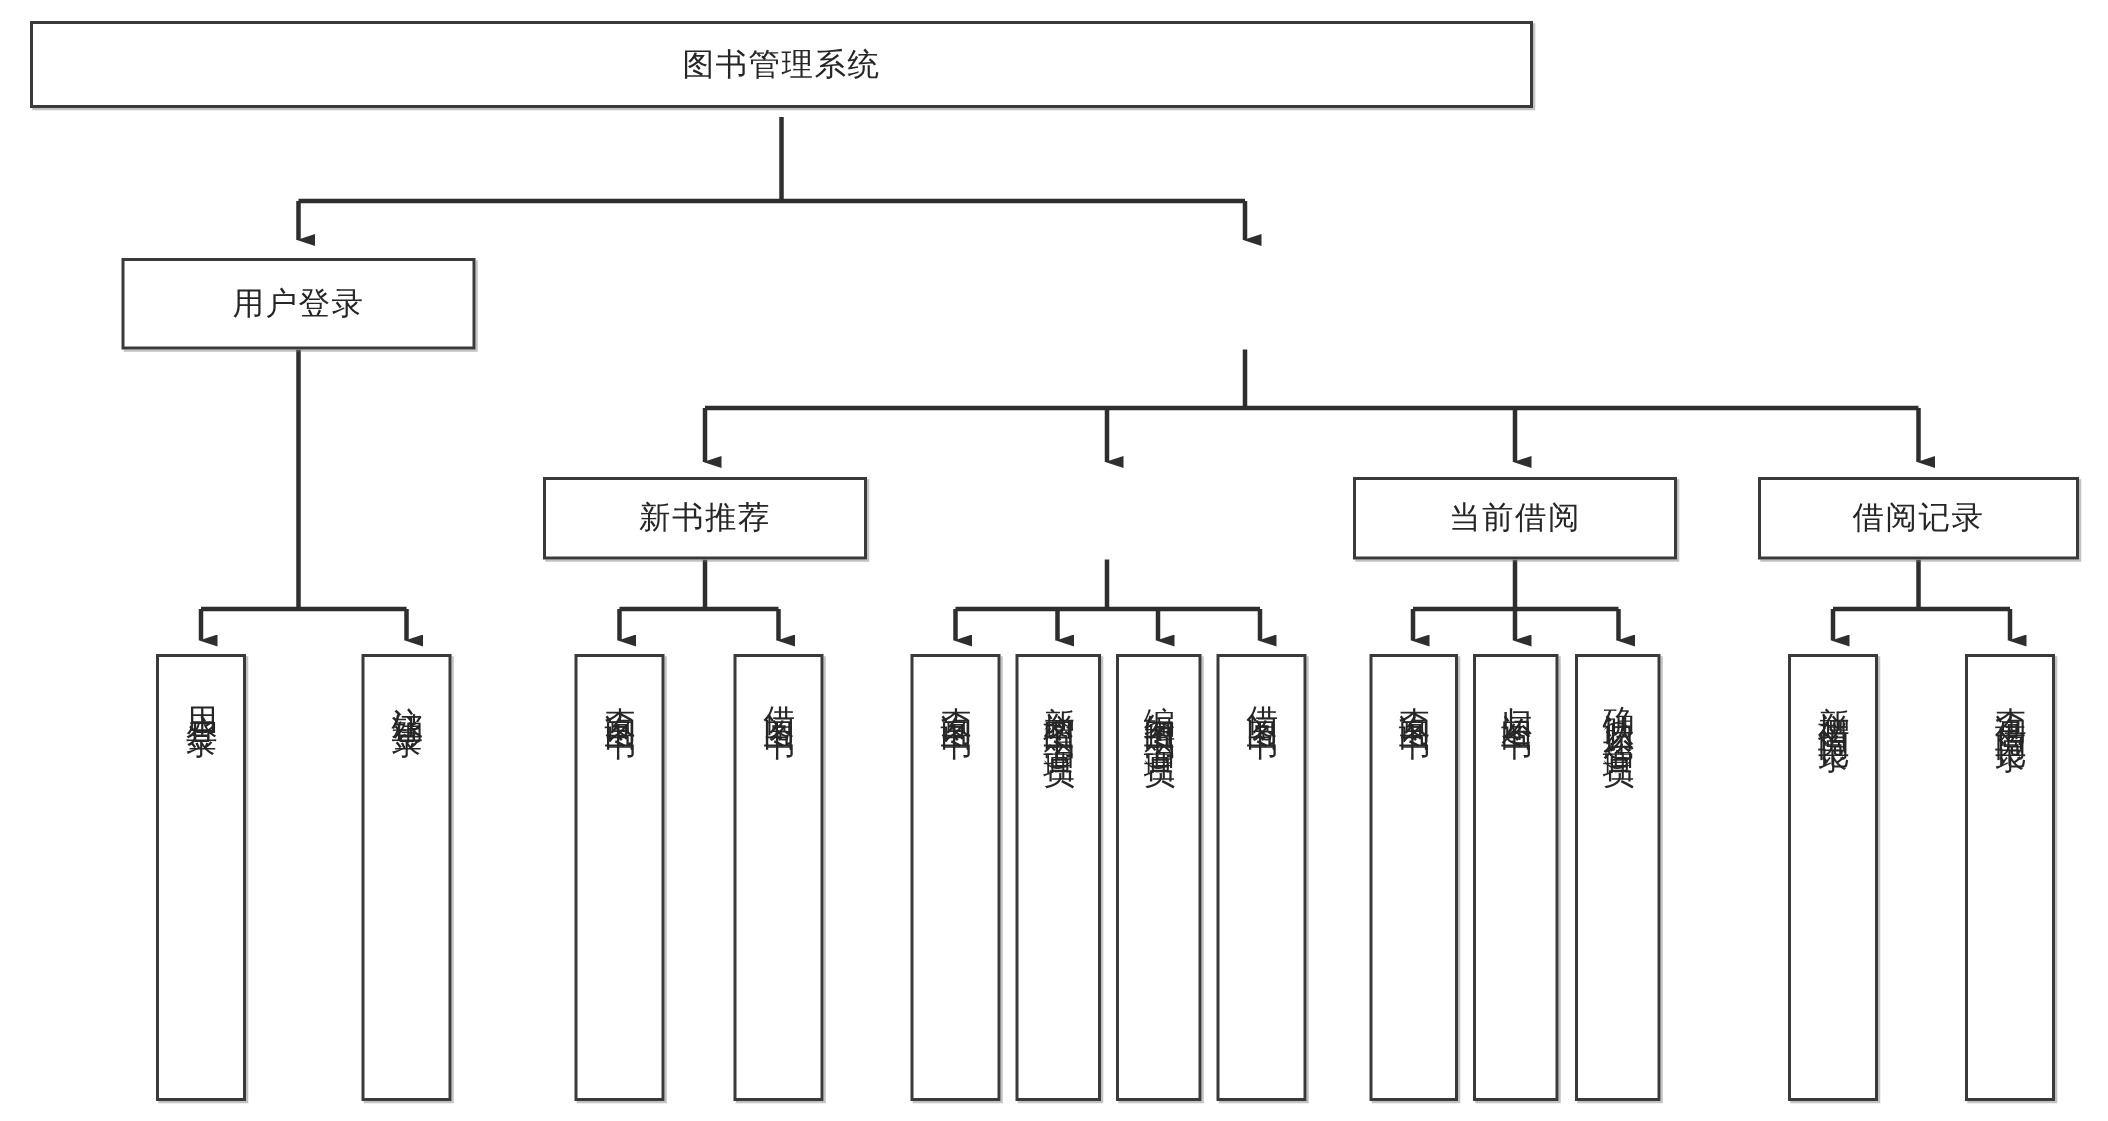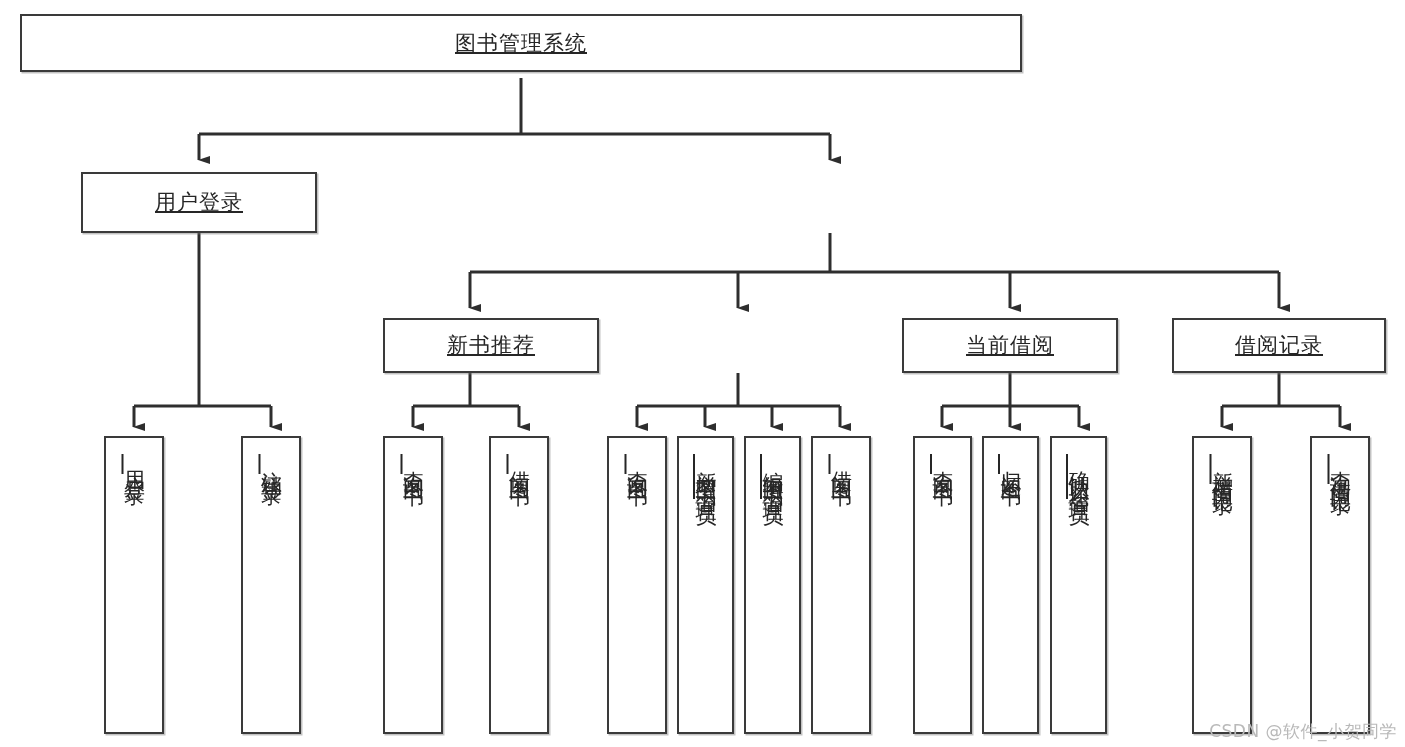--- a/index.html
+++ b/index.html
@@ -32,21 +32,20 @@
     box-shadow:1.5px 1.5px 0 rgba(120,120,120,0.45);
   }
   .node .label{
     font-size:21px;
     line-height:1.25;
     letter-spacing:1px;
     color:#262626;
     white-space:nowrap;
     text-align:left;
     font-family:"DejaVu Sans","Liberation Sans",sans-serif;
-    text-decoration:underline;
   }
   .node.vertical{
     align-items:flex-start;
     justify-content:center;
     padding-top:16px;
   }
   .node.vertical .label{
     writing-mode:vertical-rl;
     text-orientation:upright;
     -webkit-writing-mode:vertical-rl;
@@ -124,21 +123,21 @@
 
   <div class="node" style="left:20px;top:14px;width:1002px;height:58px;">
     <span class="label">图书管理系统</span>
   </div>
 
   <div class="node" style="left:81px;top:172px;width:236px;height:61px;">
     <span class="label">用户登录</span>
   </div>
 
 
-  <div class="node" style="left:383px;top:318px;width:216px;height:55px;">
+  <div class="node" style="left:362px;top:318px;width:216px;height:55px;">
     <span class="label">新书推荐</span>
   </div>
 
 
   <div class="node" style="left:1172px;top:318px;width:214px;height:55px;">
     <span class="label">借阅记录</span>
   </div>
 
   <div class="node" style="left:902px;top:318px;width:216px;height:55px;">
     <span class="label">当前借阅</span>
@@ -189,15 +188,14 @@
   </div>
 
   <div class="node vertical" style="left:1192px;top:436px;width:60px;height:298px;">
     <span class="label">新增借阅记录</span>
   </div>
 
   <div class="node vertical" style="left:1310px;top:436px;width:60px;height:298px;">
     <span class="label">查询借阅记录</span>
   </div>
 
-  <div class="watermark">CSDN @软件_小贺同学</div>
 
 </div>
 
 </body></html>

